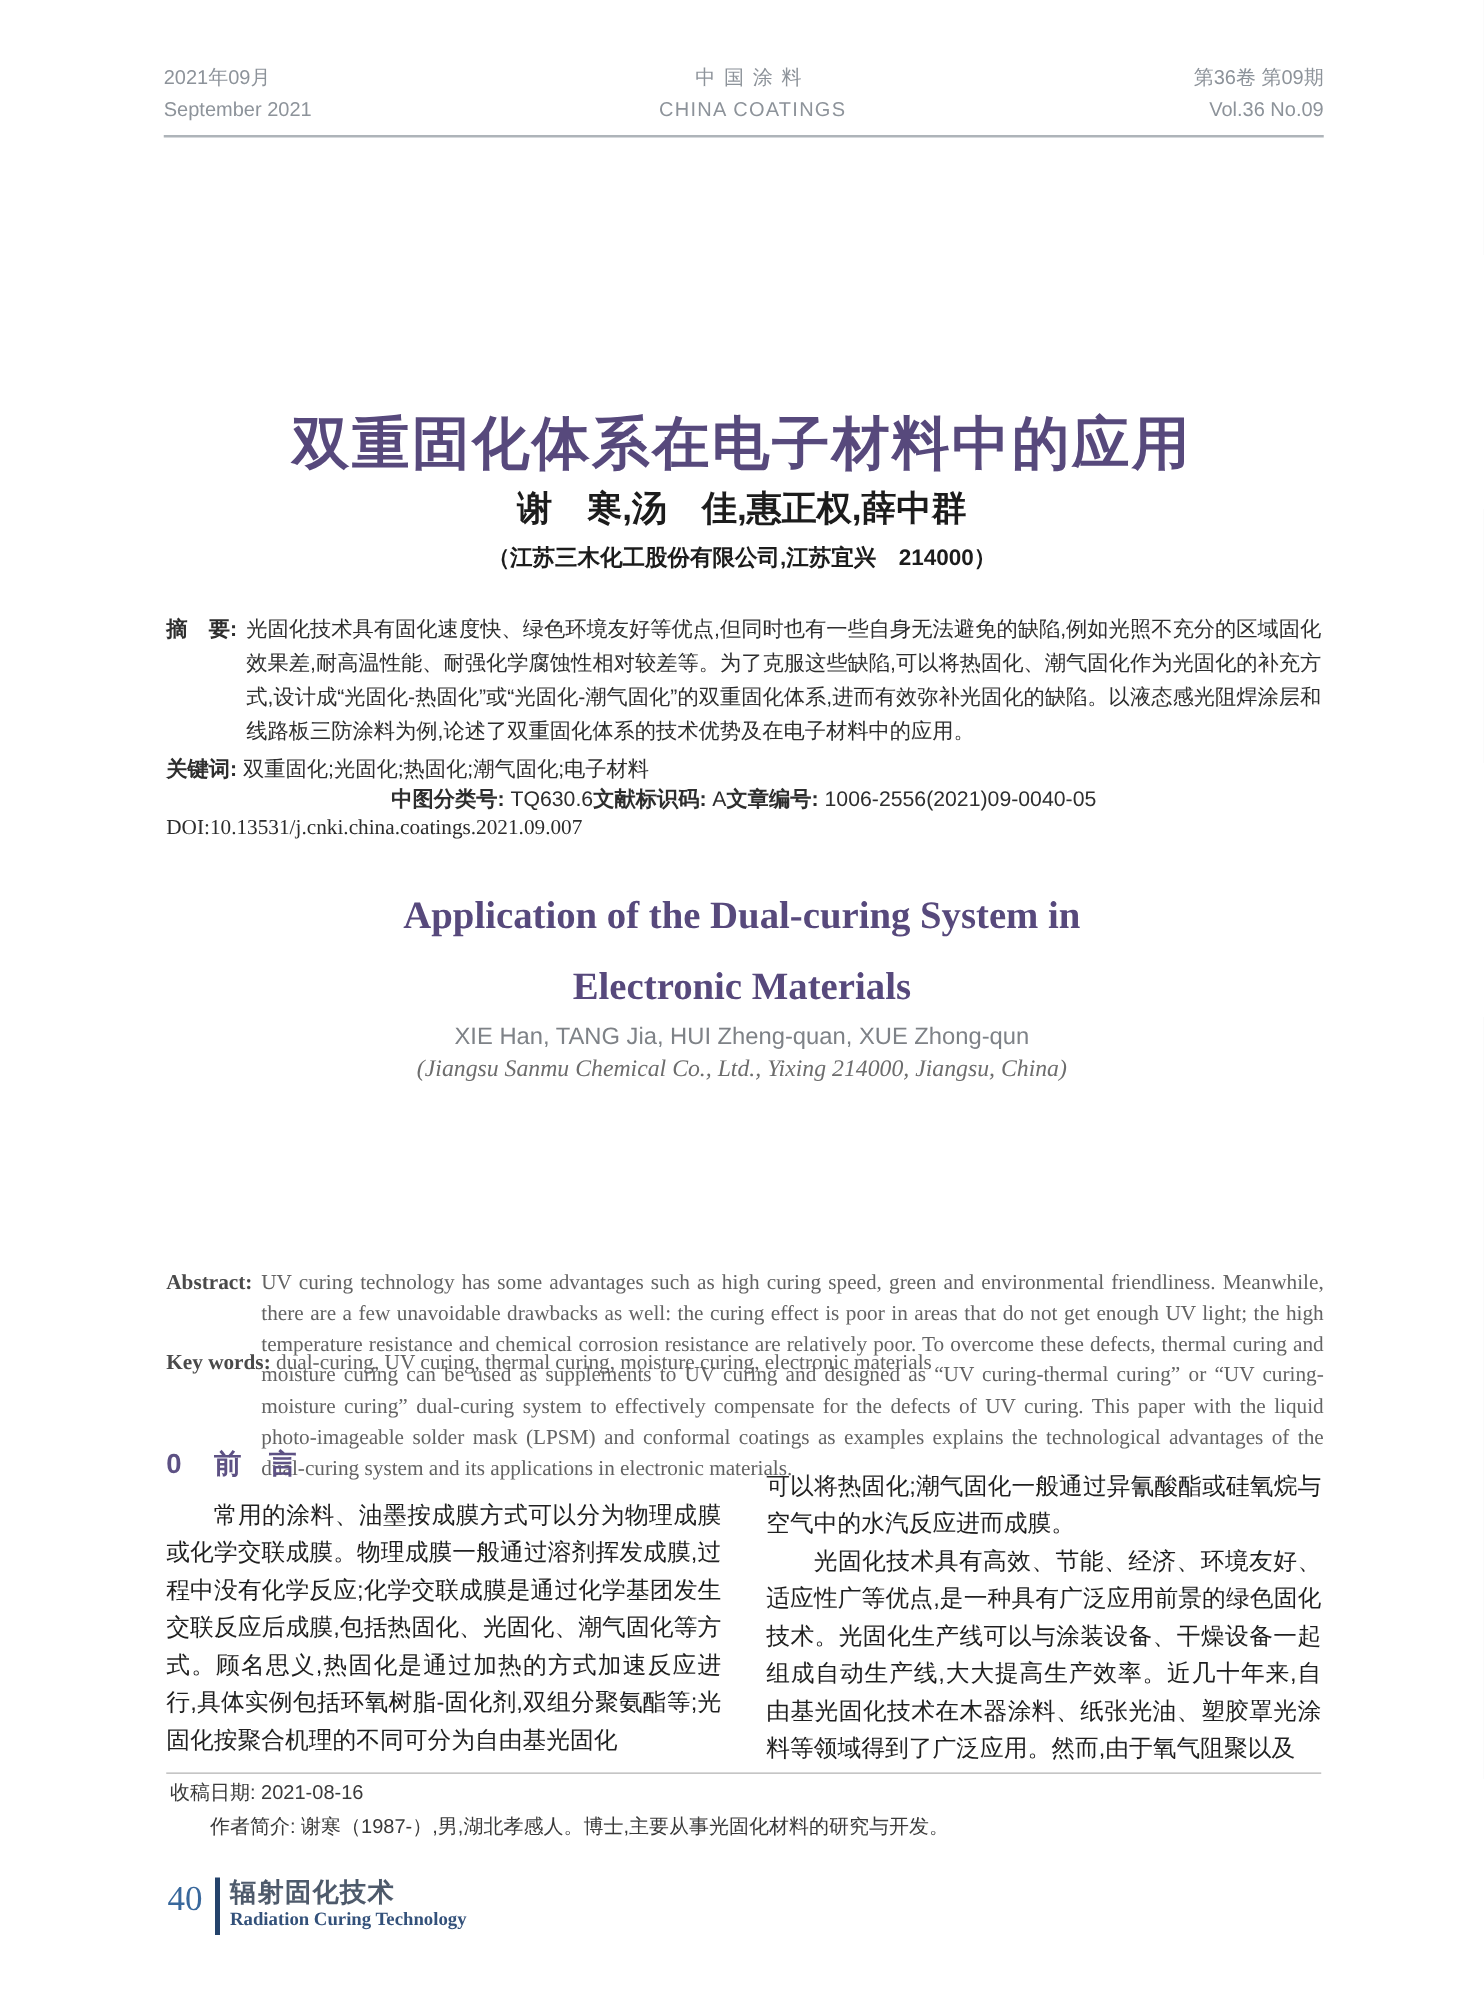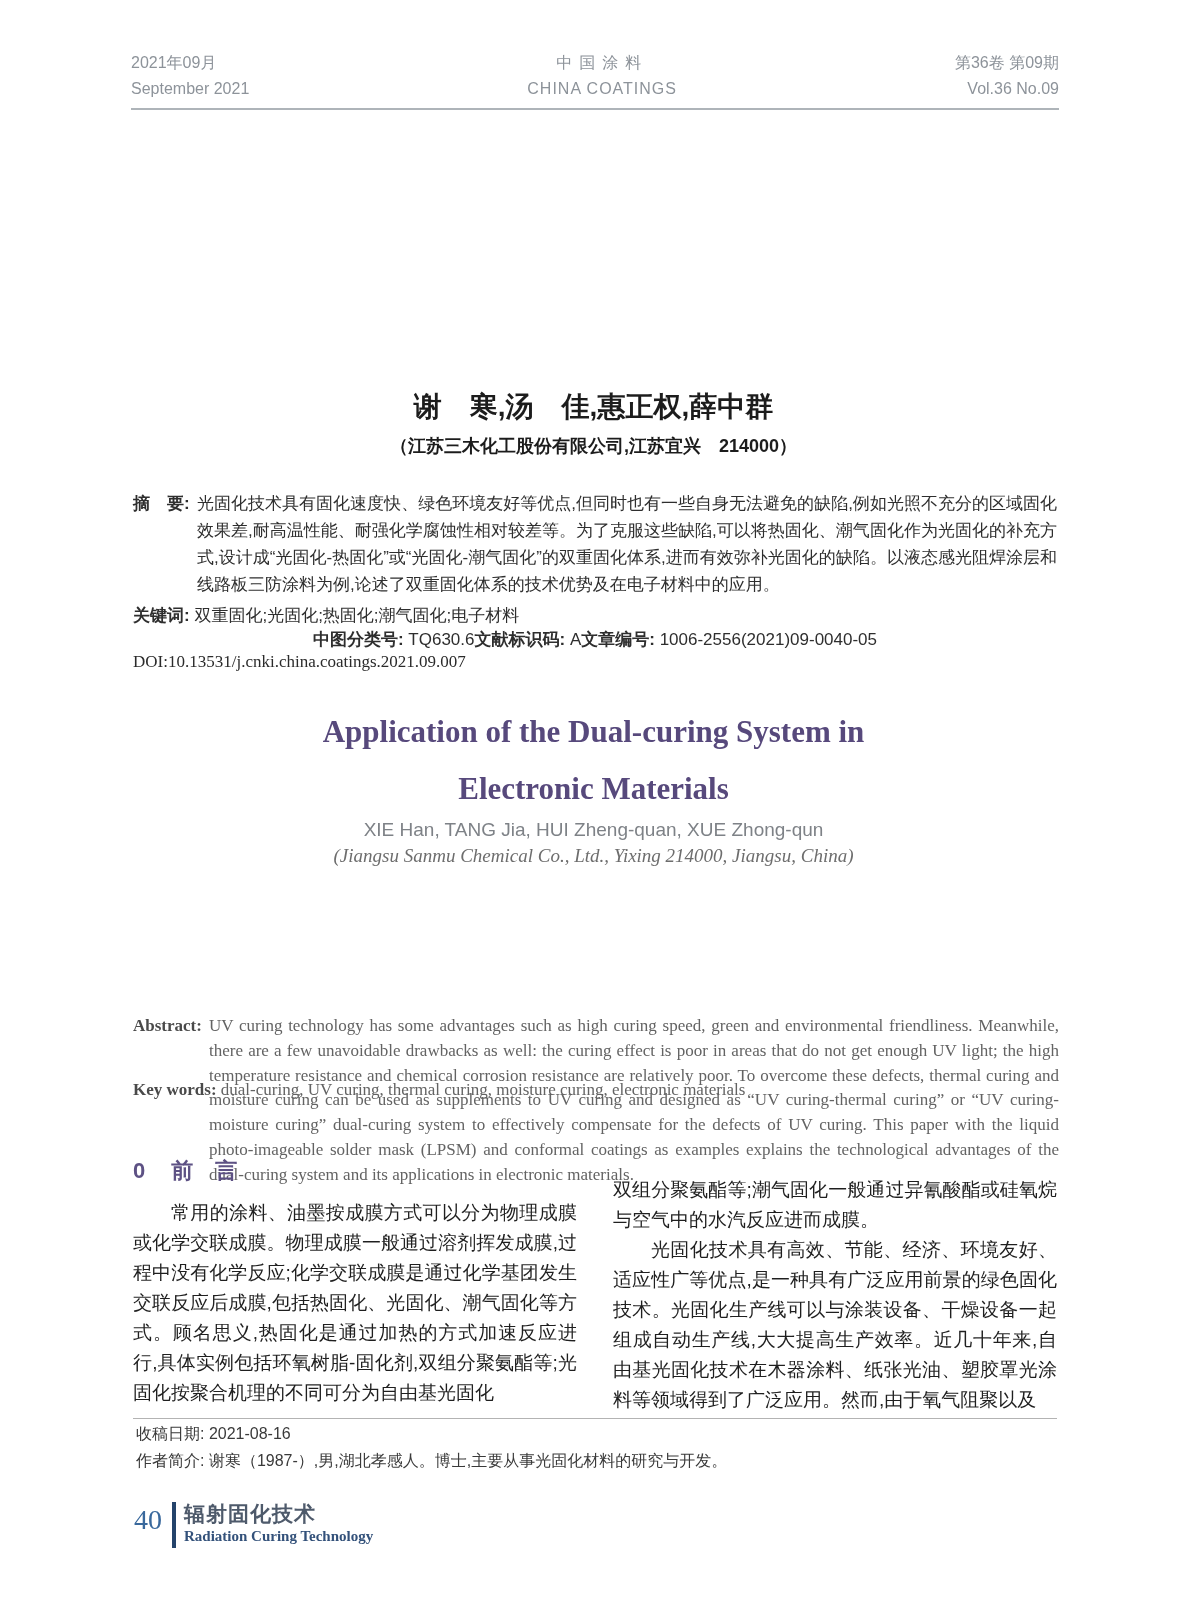--- a/index.html
+++ b/index.html
@@ -75,21 +75,21 @@
   .section-head .sec-no { margin-right:26px; }
   .col { width:444px; font-size:19px; line-height:30px; color:#1f1f1f; }
   .col-left  { left:133px; top:1198px; }
   .col-right { left:613px; top:1175px; }
   .col p.indent { text-indent:2em; }
 
   
   .foot-divider { left:133px; top:1418px; width:924px; border-top:1.5px solid #b3b3b3; }
   .footnote { left:136px; font-size:16px; color:#3a3a3a; }
   .fn-received { top:1424px; }
-  .fn-bio { top:1451px; }
+  .fn-bio { top:1451px;margin-left:32px; }
 
   
   .page-no { left:134px; top:1504px; font-size:28px; color:#39689c; font-family:"Liberation Serif", serif; }
   .footer-bar { left:172px; top:1502px; width:3.5px; height:46px; background:#24436b; }
   .footer-cn { left:184px; top:1500px; font-size:21px; font-weight:700; color:#4e5a6b; letter-spacing:1px; }
   .footer-en { left:184px; top:1528px; font-size:15px; font-weight:700; color:#33517a; font-family:"Liberation Serif", serif; }
 </style>
 </head>
 <body>
 
@@ -103,20 +103,21 @@
     <div class="header-cell c">
       <div class="journal-cn">中国涂料</div>
       <div class="journal-en">CHINA COATINGS</div>
     </div>
     <div class="header-cell r">
       <div>第36卷 第09期</div>
       <div>Vol.36 No.09</div>
     </div>
   </div>
 
+  <div class="abs center title-cn">双重固化体系在电子材料中的应用</div>
   <div class="abs center authors-cn">谢　寒,汤　佳,惠正权,薛中群</div>
   <div class="abs center affil-cn">（江苏三木化工股份有限公司,江苏宜兴　214000）</div>
 
   <div class="abs abstract-cn hang justify">
     <span class="hang-label">摘　要:</span>
     <span>光固化技术具有固化速度快、绿色环境友好等优点,但同时也有一些自身无法避免的缺陷,例如光照不充分的区域固化效果差,耐高温性能、耐强化学腐蚀性相对较差等。为了克服这些缺陷,可以将热固化、潮气固化作为光固化的补充方式,设计成“光固化-热固化”或“光固化-潮气固化”的双重固化体系,进而有效弥补光固化的缺陷。以液态感光阻焊涂层和线路板三防涂料为例,论述了双重固化体系的技术优势及在电子材料中的应用。</span>
   </div>
 
   <div class="abs keywords-cn">
     <b>关键词:</b>
@@ -155,21 +156,21 @@
   </div>
 
   <div class="abs section-head">
     <span class="sec-no">0</span><span>前　言</span>
   </div>
 
   <div class="abs col col-left justify">
     <p class="indent">常用的涂料、油墨按成膜方式可以分为物理成膜或化学交联成膜。物理成膜一般通过溶剂挥发成膜,过程中没有化学反应;化学交联成膜是通过化学基团发生交联反应后成膜,包括热固化、光固化、潮气固化等方式。顾名思义,热固化是通过加热的方式加速反应进行,具体实例包括环氧树脂-固化剂,双组分聚氨酯等;光固化按聚合机理的不同可分为自由基光固化</p>
   </div>
   <div class="abs col col-right justify">
-    <p>双组分聚氨酯等;潮气固化一般通过异氰酸酯或硅氧烷与空气中的水汽反应进而成膜。</p>
+    <p>可以将热固化;潮气固化一般通过异氰酸酯或硅氧烷与空气中的水汽反应进而成膜。</p>
     <p class="indent">光固化技术具有高效、节能、经济、环境友好、适应性广等优点,是一种具有广泛应用前景的绿色固化技术。光固化生产线可以与涂装设备、干燥设备一起组成自动生产线,大大提高生产效率。近几十年来,自由基光固化技术在木器涂料、纸张光油、塑胶罩光涂料等领域得到了广泛应用。然而,由于氧气阻聚以及</p>
   </div>
 
   <div class="abs foot-divider"></div>
   <div class="abs footnote fn-received">
     <span>收稿日期: </span><span>2021-08-16</span>
   </div>
   <div class="abs footnote fn-bio">
     <span>作者简介: </span><span>谢寒（1987-）,男,湖北孝感人。博士,主要从事光固化材料的研究与开发。</span>
   </div>

